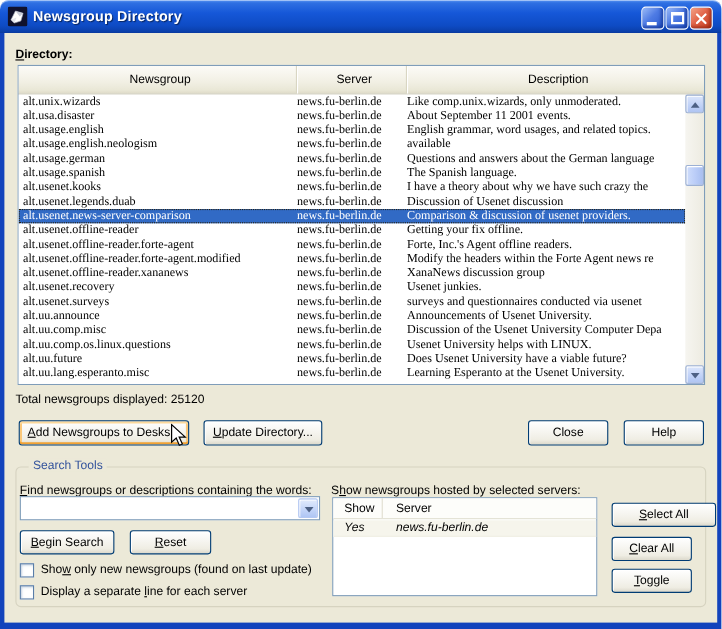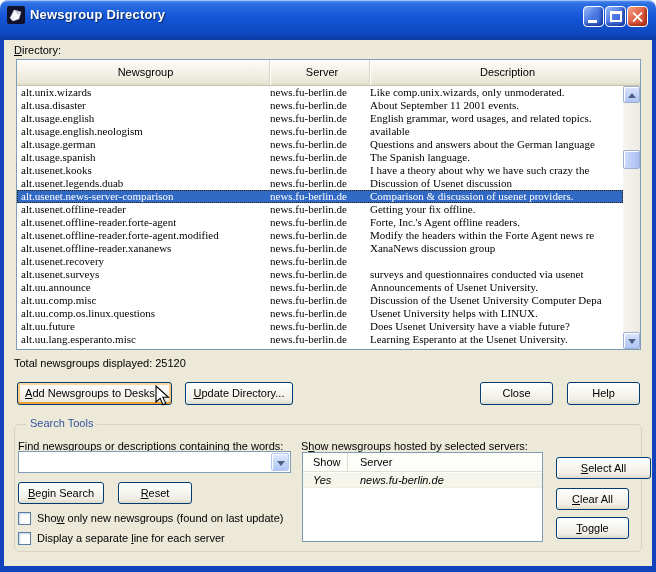--- a/index.html
+++ b/index.html
@@ -3,21 +3,21 @@
 <meta charset="utf-8">
 <style>
   html,body{margin:0;padding:0;background:#fff;}
   *{box-sizing:border-box;}
   .win{
     position:relative;width:656px;height:572px;overflow:hidden;
     font-family:"Liberation Sans","DejaVu Sans",sans-serif;font-size:11px;color:#000;
   }
   
   .titlebar{
-    position:absolute;left:0;top:0;width:656px;height:40px;
+    position:absolute;left:0;top:0;width:656px;height:30px;
     border-radius:8px 8px 0 0;
     background:linear-gradient(180deg,#5A96F2 0%,#2E6FE2 9%,#1557D8 40%,#0E4BC4 78%,#0A3EA8 97%,#09379A 100%);
     box-shadow:inset 0 1px 0 rgba(255,255,255,.45);
     padding-left:32px;
   }
   .frame{position:absolute;left:0;top:30px;width:656px;height:542px;background:#1243BC;}
   .client{position:absolute;left:4px;top:30px;width:648px;height:536px;background:#ECE9D8;}
   .app-icon{position:absolute;left:7px;top:6px;width:18px;height:18px;}
   .title-text{
     position:absolute;left:30px;top:7px;color:#fff;font-size:13px;font-weight:bold;
@@ -119,21 +119,21 @@
       </div>
     <div class="capbtn blue" style="left:605px;">
         <div class="glyph-max"></div>
       </div>
     <div class="capbtn red" style="left:627px;">
         <div class="glyph-x1"></div>
         <div class="glyph-x2"></div>
       </div>
   </div>
 
-  <span class="lbl" style="left:14px;top:44px;"><u>D</u>irectory:</span>
+  <span class="lbl" style="left:14px;top:44px;font-weight:bold;"><u>D</u>irectory:</span>
 
   <div class="list">
     <div class="lheader">
       <div class="hcell hc-g">Newsgroup</div>
       <div class="hcell hc-s">Server</div>
       <div class="hcell hc-d">Description</div>
     </div>
     <div class="lbody">
         <div class="lrow">
           <span class="cell c-g">alt.unix.wizards</span>
@@ -196,20 +196,21 @@
           <span class="cell c-d">Modify the headers within the Forte Agent news re</span>
         </div>
         <div class="lrow">
           <span class="cell c-g">alt.usenet.offline-reader.xananews</span>
           <span class="cell c-s">news.fu-berlin.de</span>
           <span class="cell c-d">XanaNews discussion group</span>
         </div>
         <div class="lrow">
           <span class="cell c-g">alt.usenet.recovery</span>
           <span class="cell c-s">news.fu-berlin.de</span>
+          <span class="cell c-d">Usenet junkies.</span>
         </div>
         <div class="lrow">
           <span class="cell c-g">alt.usenet.surveys</span>
           <span class="cell c-s">news.fu-berlin.de</span>
           <span class="cell c-d">surveys and questionnaires conducted via usenet</span>
         </div>
         <div class="lrow">
           <span class="cell c-g">alt.uu.announce</span>
           <span class="cell c-s">news.fu-berlin.de</span>
           <span class="cell c-d">Announcements of Usenet University.</span>

